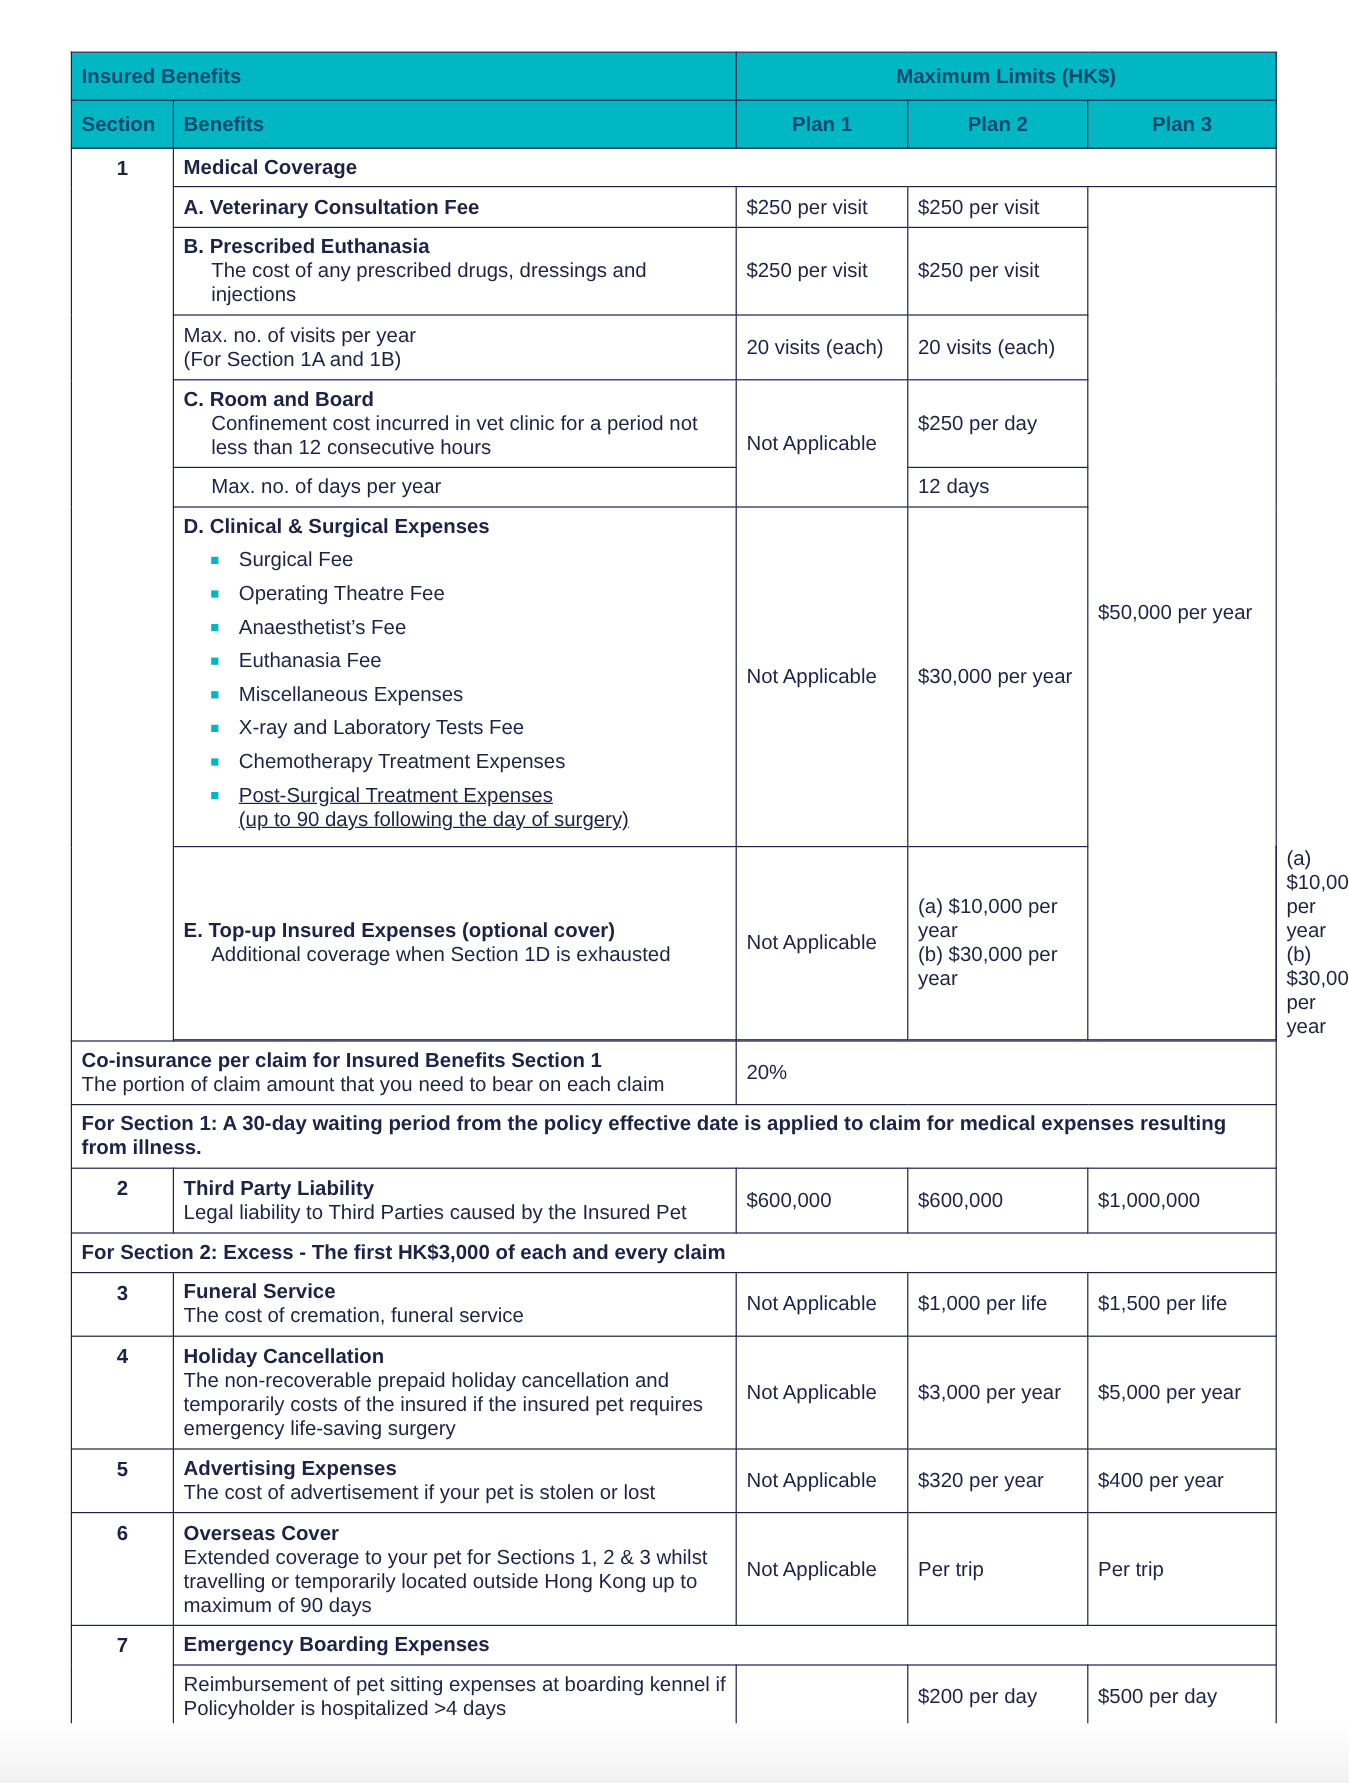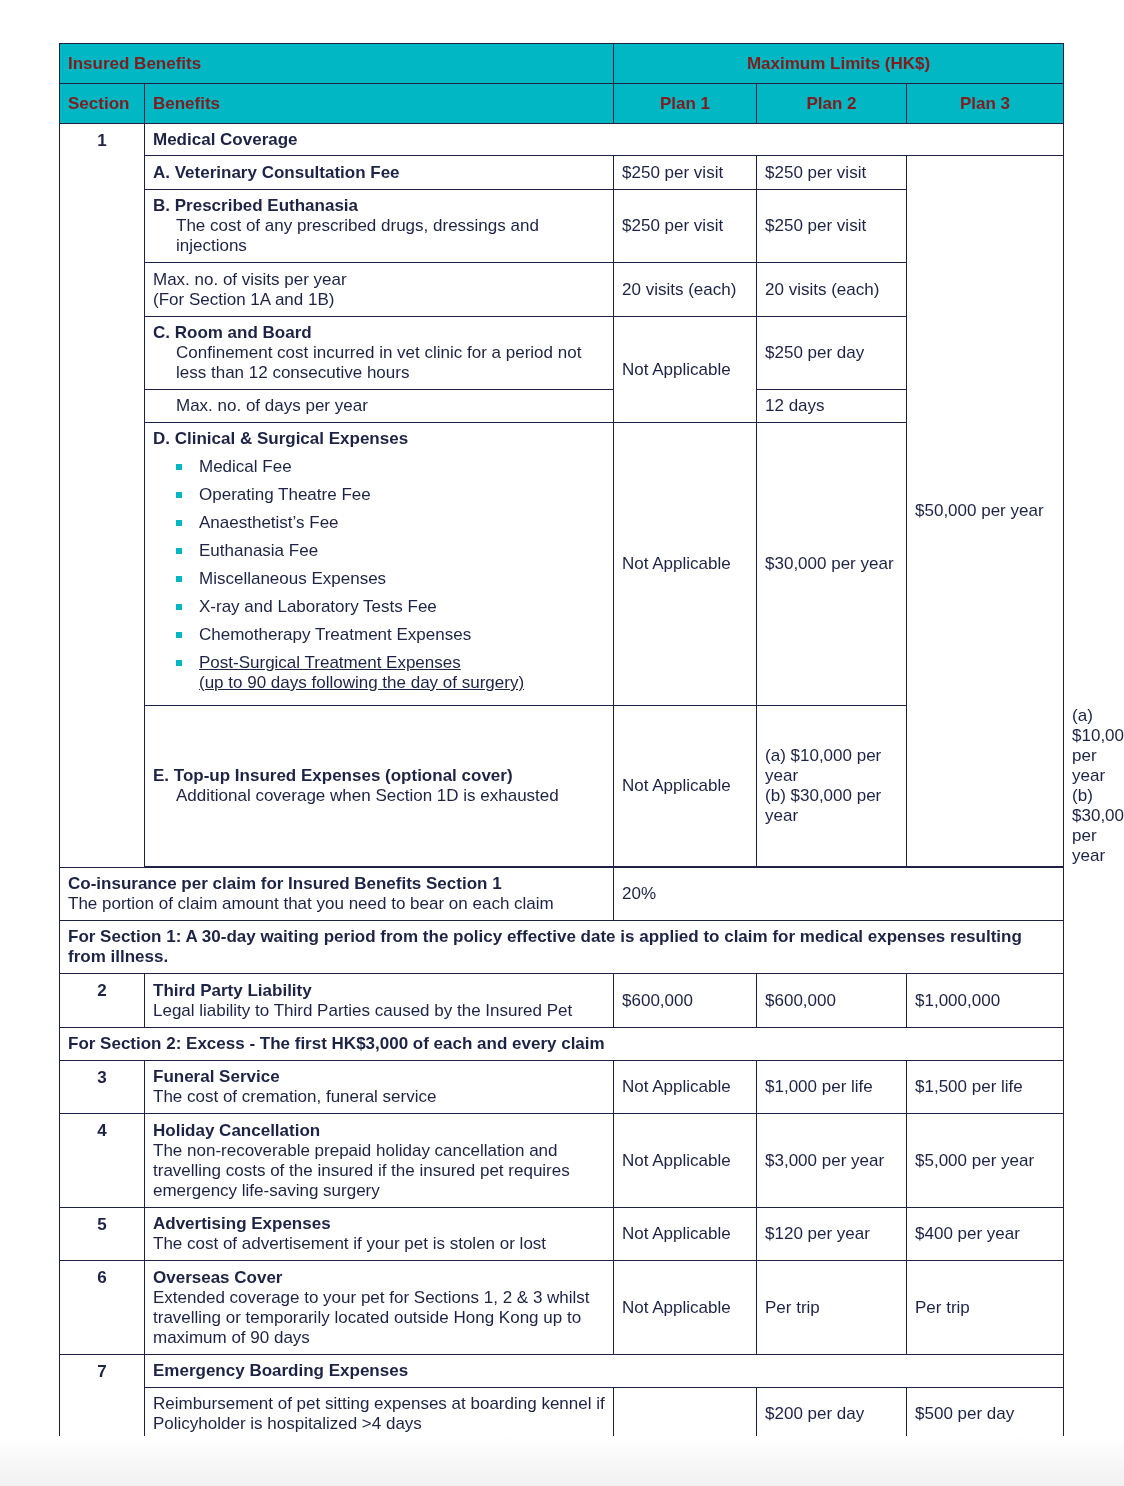--- a/index.html
+++ b/index.html
@@ -9,21 +9,21 @@
     }
     .bottom-fade {
       position:absolute; left:0; right:0; bottom:0; height:50px;
       background:linear-gradient(#ffffff, #f1f1f1);
     }
     table {
       position:absolute; left:59px; top:43px; width:1004px;
       border-collapse:collapse; table-layout:fixed; font-size:17px; line-height:20px;
     }
     td, th { border:1.5px solid #1f2145; padding:0 8px; vertical-align:middle; }
-    th { background:#00b7c3; color:#7f1d1d; font-weight:bold; height:39px; text-align:left;margin-left:40px; }
+    th { background:#00b7c3; color:#0c4a6e; font-weight:bold; height:39px; text-align:left;margin-left:40px; }
     th.c { text-align:center; }
     .sec { text-align:center; font-weight:bold; vertical-align:top; padding-top:7px; }
     .val { }
     .b { font-weight:bold; }
     .ind { padding-left:23px; display:block; }
     .bl { list-style:none; margin:4px 0 4px 0; padding:0 0 0 23px; }
     .bl li { position:relative; padding-left:23px; height:28px; line-height:28px; }
     .bl li.two { height:auto; line-height:20px; padding-top:4px; padding-bottom:2px;text-decoration:underline; }
     .sq { position:absolute; left:0; top:11px; width:6px; height:6px; background:#00b7c3; }
     .bl li.two .sq { top:11px; }
@@ -91,21 +91,21 @@
   <tr style="height:33px">
     <td>
           <span class="ind">Max. no. of days per year</span>
         </td>
     <td class="val">12 days</td>
   </tr>
   <tr style="height:274px">
     <td class="pad">
       <span class="b hd">D. Clinical &amp; Surgical Expenses</span>
       <ul class="bl">
-        <li><span class="sq"></span><span>Medical Fee</span></li>
+        <li><span class="sq"></span><span>Surgical Fee</span></li>
         <li><span class="sq"></span><span>Operating Theatre Fee</span></li>
         <li><span class="sq"></span><span>Anaesthetist’s Fee</span></li>
         <li><span class="sq"></span><span>Euthanasia Fee</span></li>
         <li><span class="sq"></span><span>Miscellaneous Expenses</span></li>
         <li><span class="sq"></span><span>X-ray and Laboratory Tests Fee</span></li>
         <li><span class="sq"></span><span>Chemotherapy Treatment Expenses</span></li>
         <li class="two">
               <span class="sq"></span>
               <span class="hd">Post-Surgical Treatment Expenses</span>
               <span class="hd">(up to 90 days following the day of surgery)</span>
@@ -171,35 +171,35 @@
     </td>
     <td class="val">Not Applicable</td>
     <td class="val">$1,000 per life</td>
     <td class="val">$1,500 per life</td>
   </tr>
 
   <tr style="height:94px">
     <td class="sec">4</td>
     <td>
       <span class="b hd">Holiday Cancellation</span>
-      <span class="hd">The non-recoverable prepaid holiday cancellation and travelling costs of the insured if the insured pet requires emergency life-saving surgery</span>
+      <span class="hd">The non-recoverable prepaid holiday cancellation and temporarily costs of the insured if the insured pet requires emergency life-saving surgery</span>
     </td>
     <td class="val">Not Applicable</td>
     <td class="val">$3,000 per year</td>
     <td class="val">$5,000 per year</td>
   </tr>
 
   <tr style="height:53px">
     <td class="sec">5</td>
     <td>
       <span class="b hd">Advertising Expenses</span>
       <span class="hd">The cost of advertisement if your pet is stolen or lost</span>
     </td>
     <td class="val">Not Applicable</td>
-    <td class="val">$120 per year</td>
+    <td class="val">$320 per year</td>
     <td class="val">$400 per year</td>
   </tr>
 
   <tr style="height:94px">
     <td class="sec">6</td>
     <td>
       <span class="b hd">Overseas Cover</span>
       <span class="hd">Extended coverage to your pet for Sections 1, 2 &amp; 3 whilst travelling or temporarily located outside Hong Kong up to maximum of 90 days</span>
     </td>
     <td class="val">Not Applicable</td>

